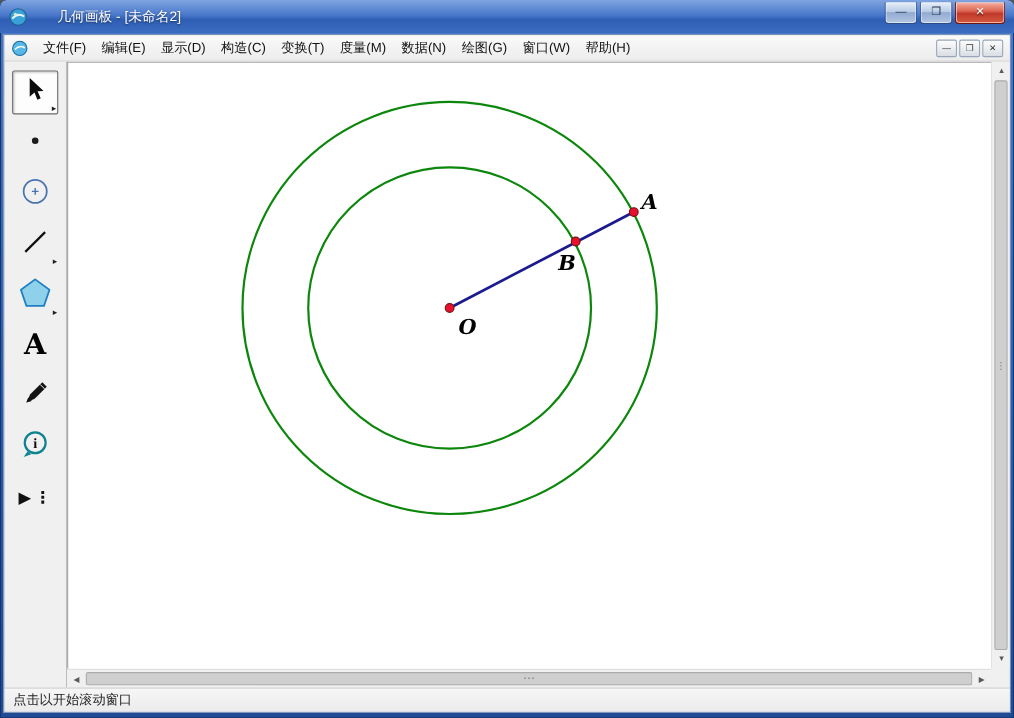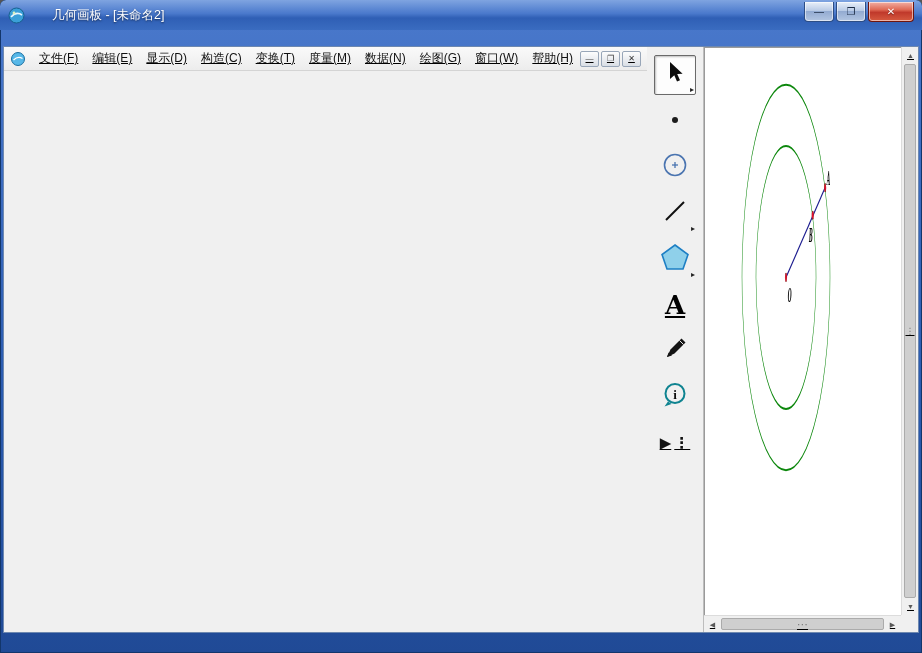--- a/index.html
+++ b/index.html
@@ -44,26 +44,25 @@
   }
   .winbtn.close {
     width:46px; color:#fff;
     background:linear-gradient(#f3b0a4,#e06a55 40%,#c0392b 55%,#d65a3f);
     border-color:#6e150c;
     text-shadow:0 1px 1px rgba(0,0,0,.4);
   }
 
   
   .content {
-    flex:1; margin:16px 3px;
+    flex:1; margin:1px 3px;
     background:#f0f0f0;
-    display:flex; flex-direction:row;
+    display:flex; flex-direction:column;
     border:1px solid #6d88b0;
     overflow:hidden;
-    text-decoration:underline;
   }
 
   
   .menubar {
     height:24px; flex:0 0 24px;
     background:linear-gradient(#fafafa,#ececec);
     border-bottom:1px solid #d4d4d4;
     display:flex; align-items:center;
     padding:0 4px 0 6px; gap:0;
   }
@@ -345,17 +344,20 @@
             <div class="scroll-btn">
                 <span>▶</span>
               </div>
           </div>
           <div class="corner"></div>
         </div>
       </div>
 
     </div>
 
+    <div class="statusbar">
+      <span>点击以开始滚动窗口</span>
+    </div>
 
   </div>
 
   <div class="window-bottom"></div>
 </div>
 
 </body></html>

